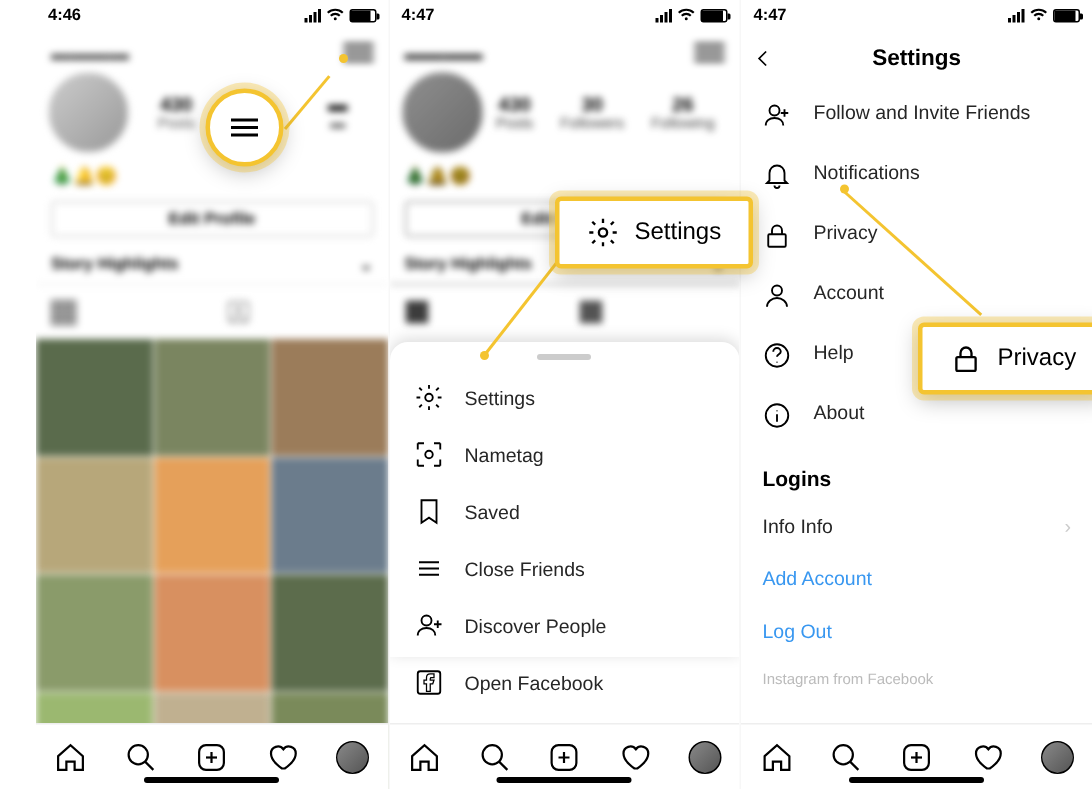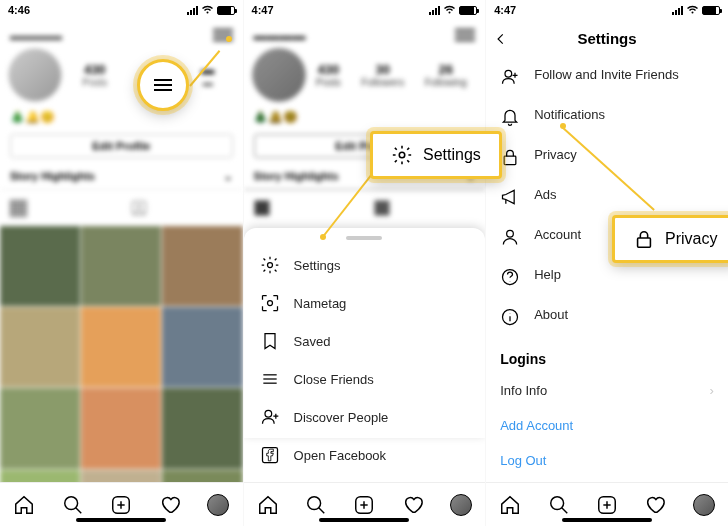--- a/index.html
+++ b/index.html
@@ -1,17 +1,17 @@
 <!DOCTYPE html>
 <html><head>
 <meta charset="utf-8">
 <style>
   * { box-sizing: border-box; margin: 0; padding: 0; }
   body { font-family: -apple-system, Helvetica, Arial, sans-serif; background: #fff; }
-  .stage { width: 728px; height: 526px; position: relative; display: flex; overflow: hidden; }
+  .stage { width: 728px; height: 526px; position: relative; display: flex; overflow: hidden; padding-left: 24px; }
   .screen { width: 242.6px; height: 526px; position: relative; background: #fff; overflow: hidden; }
   .screen + .screen { border-left: 1px solid rgba(0,0,0,0.03); }
 
   
   .status { display: flex; justify-content: space-between; align-items: center; height: 20px; font-size: 11px; font-weight: 600; padding: 0 8px; }
   .status .ind { display: flex; align-items: center; gap: 3px; }
   .bars { display: inline-flex; align-items: flex-end; gap: 1px; }
   .bars i { width: 2px; background: #000; display: inline-block; }
   .bars i:nth-child(1){height:3px}.bars i:nth-child(2){height:5px}.bars i:nth-child(3){height:7px}.bars i:nth-child(4){height:9px}
   .batt { width: 18px; height: 9px; border: 1px solid #000; border-radius: 2px; position: relative; }
@@ -360,26 +360,20 @@
     </div>
     <div class="srow">
       <svg class="ico" viewBox="0 0 24 24">
           <rect x="5" y="11" width="14" height="10" rx="1" fill="none" stroke="#000" stroke-width="1.5"></rect>
           <path d="M8 11V8a4 4 0 018 0v3" fill="none" stroke="#000" stroke-width="1.5"></path>
         </svg>
       <span>Privacy</span>
     </div>
     <div class="srow">
       <svg class="ico" viewBox="0 0 24 24">
-          <path d="M3 10v4l4 1 10 5V4L7 9l-4 1zM7 15v5" fill="none" stroke="#000" stroke-width="1.5"></path>
-        </svg>
-      <span>Ads</span>
-    </div>
-    <div class="srow">
-      <svg class="ico" viewBox="0 0 24 24">
           <circle cx="12" cy="8" r="4" fill="none" stroke="#000" stroke-width="1.5"></circle>
           <path d="M4 21c0-4 4-7 8-7s8 3 8 7" fill="none" stroke="#000" stroke-width="1.5"></path>
         </svg>
       <span>Account</span>
     </div>
     <div class="srow">
       <svg class="ico" viewBox="0 0 24 24">
           <circle cx="12" cy="12" r="9" fill="none" stroke="#000" stroke-width="1.5"></circle>
           <path d="M9 9a3 3 0 116 0c0 2-3 2-3 4M12 17v.5" fill="none" stroke="#000" stroke-width="1.5"></path>
         </svg>

